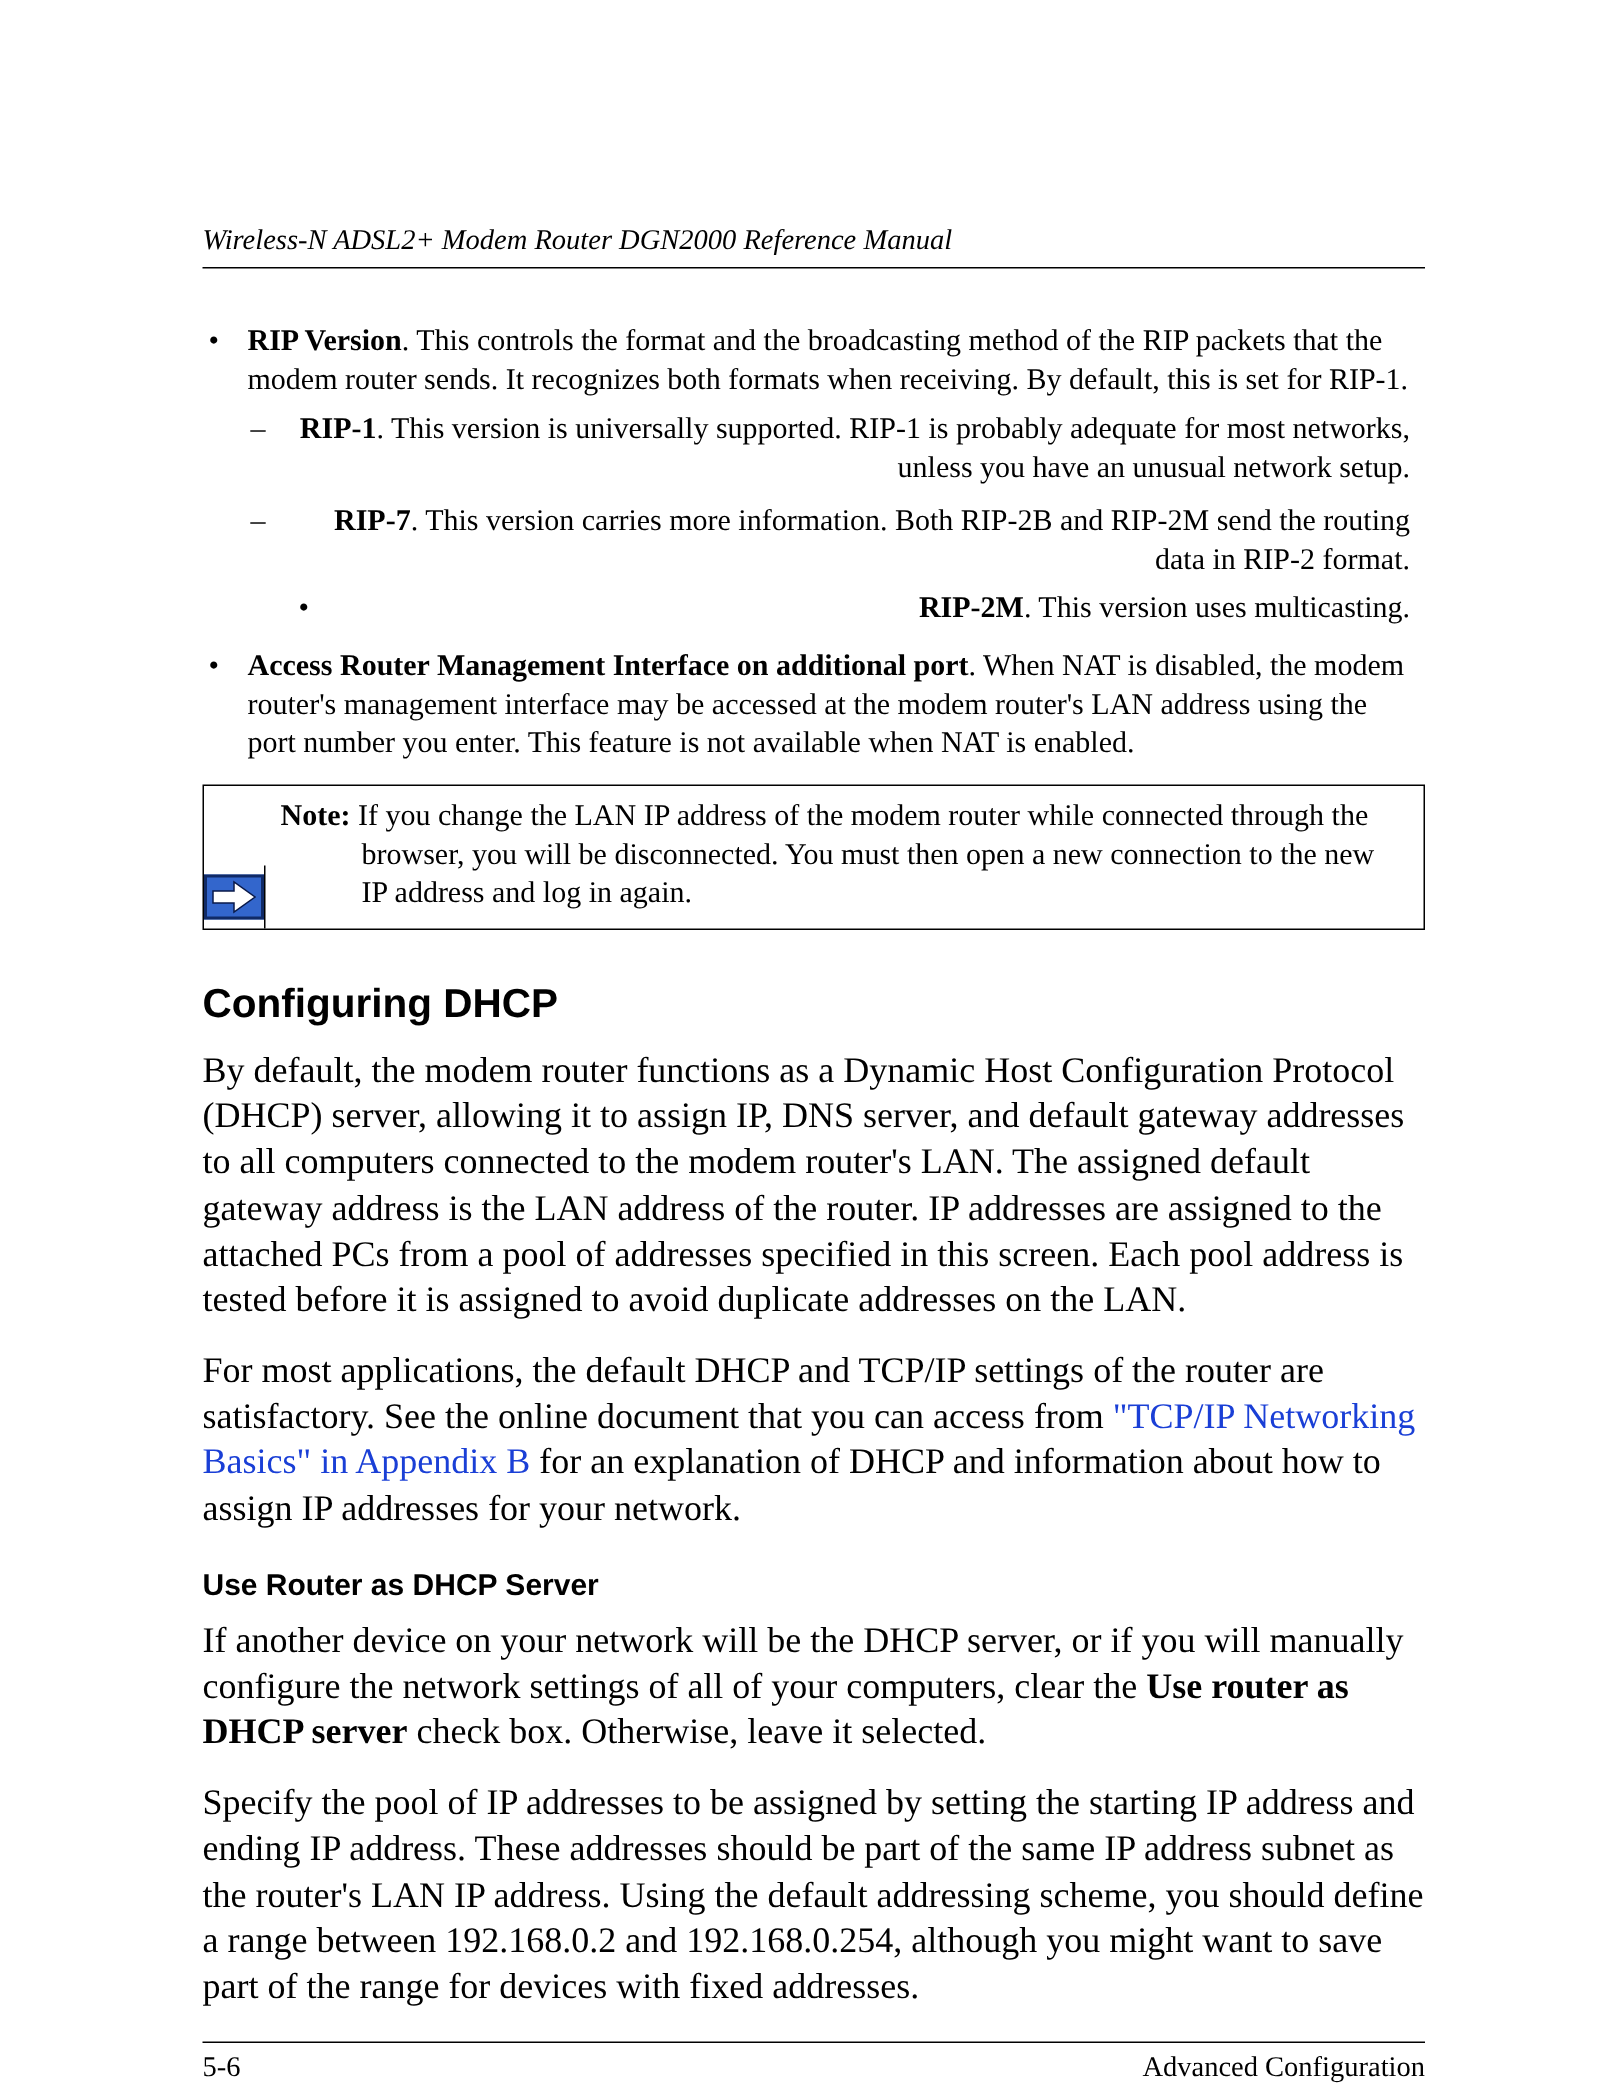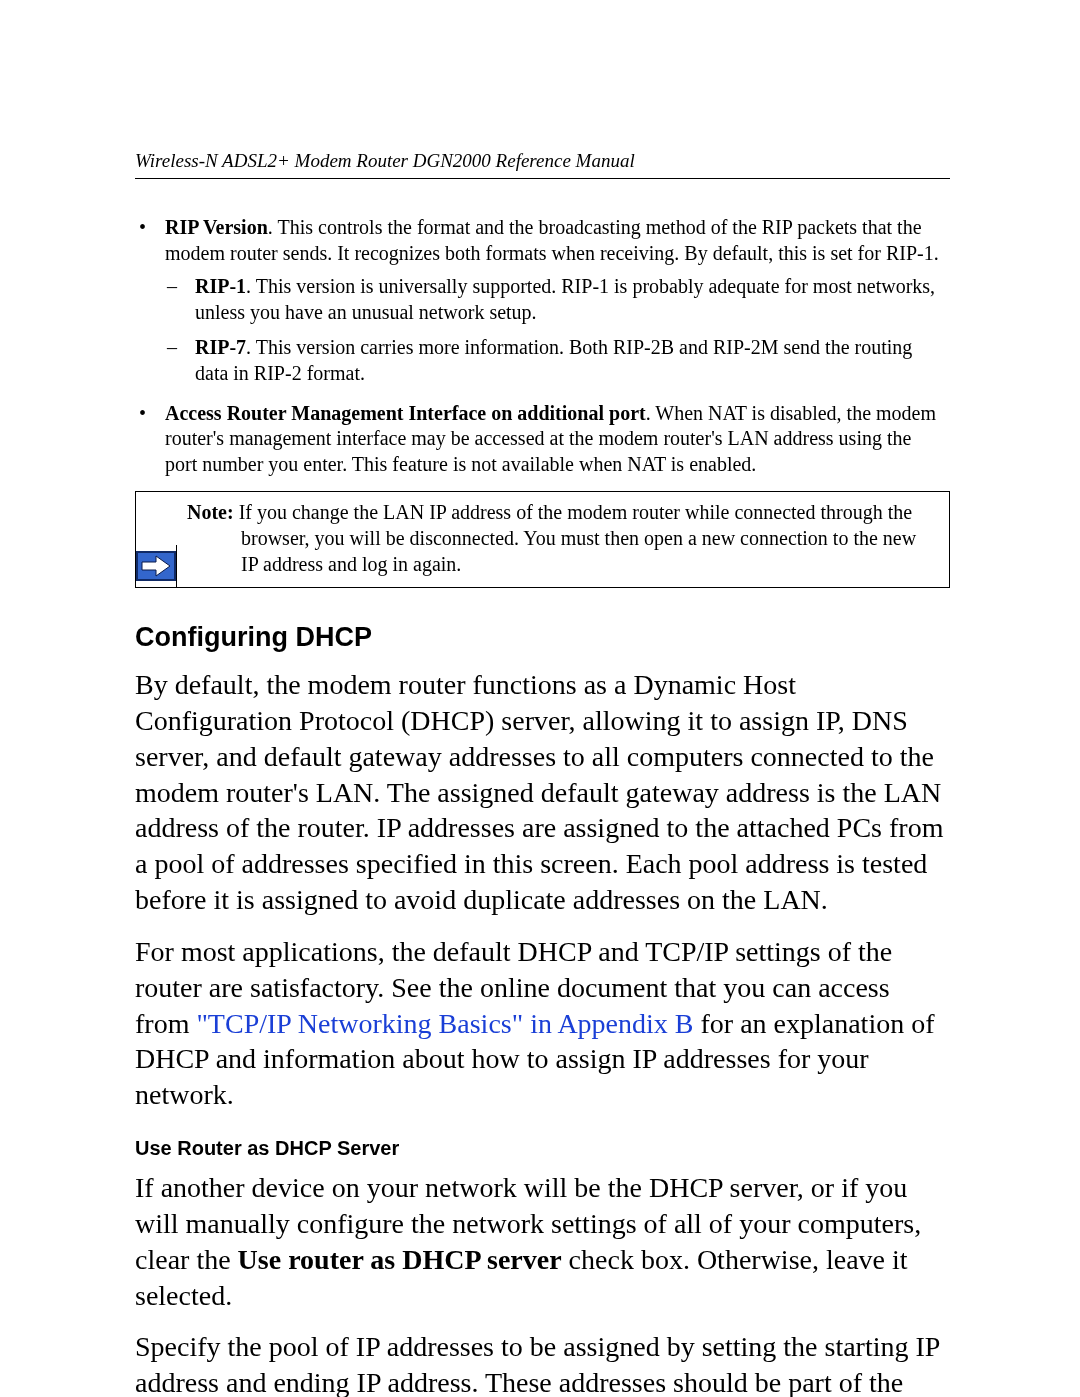--- a/index.html
+++ b/index.html
@@ -39,20 +39,21 @@
     content: "•";
     position: absolute;
     left: -26px;
     top: 0;
     font-size: 20px;
   }
   ul.level2 {
     margin: 8px 0 0 0;
     padding: 0 0 0 30px;
     list-style: none;
+    text-align: right;
   }
   ul.level2 > li {
     margin: 0 0 10px 0;
     position: relative;
     font-size: 20px;
     line-height: 1.28;
   }
   ul.level2 > li::before {
     content: "–";
     position: absolute;
@@ -120,21 +121,21 @@
     font-size: 27px;
     margin: 34px 0 14px 0;
   }
   h3.subsection {
     font-family: Arial, Helvetica, sans-serif;
     font-weight: bold;
     font-size: 20px;
     margin: 24px 0 10px 0;
   }
   p.body {
-    font-size: 28px;
+    font-size: 24px;
     line-height: 1.28;
     margin: 0 0 16px 0;
   }
   a.xref {
     color: #1a3fd6;
     text-decoration: none;
   }
 
   .footer-rule {
     border-top: 1.5px solid #000;
@@ -161,20 +162,23 @@
   <ul class="level1">
     <li>
       <span class="b">RIP Version</span><span>. This controls the format and the broadcasting method of the RIP packets that the modem router sends. It recognizes both formats when receiving. By default, this is set for RIP-1.</span>
       <ul class="level2">
         <li>
           <span class="b">RIP-1</span><span>. This version is universally supported. RIP-1 is probably adequate for most networks, unless you have an unusual network setup.</span>
         </li>
         <li>
           <span class="b">RIP-7</span><span>. This version carries more information. Both RIP-2B and RIP-2M send the routing data in RIP-2 format.</span>
           <ul class="level3">
+            <li>
+              <span class="b">RIP-2M</span><span>. This version uses multicasting.</span>
+            </li>
           </ul>
         </li>
       </ul>
     </li>
     <li>
       <span class="b">Access Router Management Interface on additional port</span><span>. When NAT is disabled, the modem router's management interface may be accessed at the modem router's LAN address using the port number you enter. This feature is not available when NAT is enabled.</span>
     </li>
   </ul>
 
   <div class="note-box">

